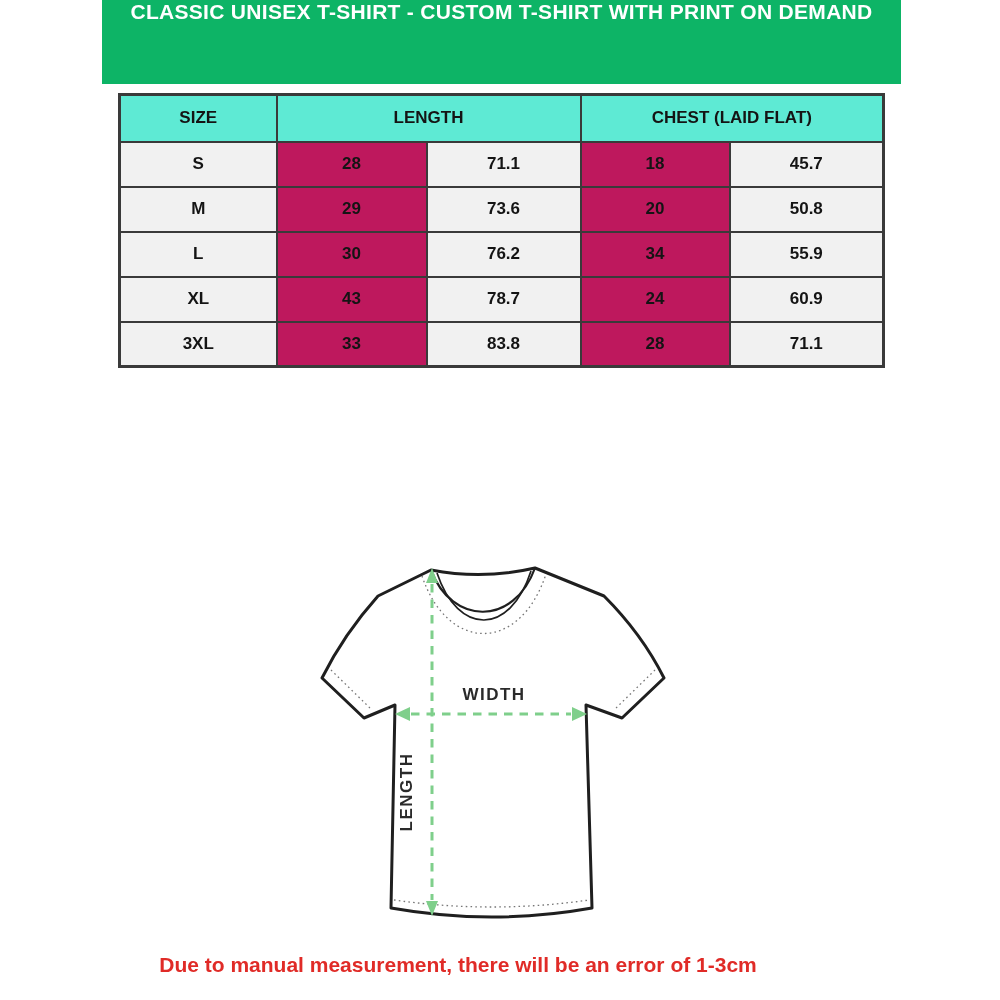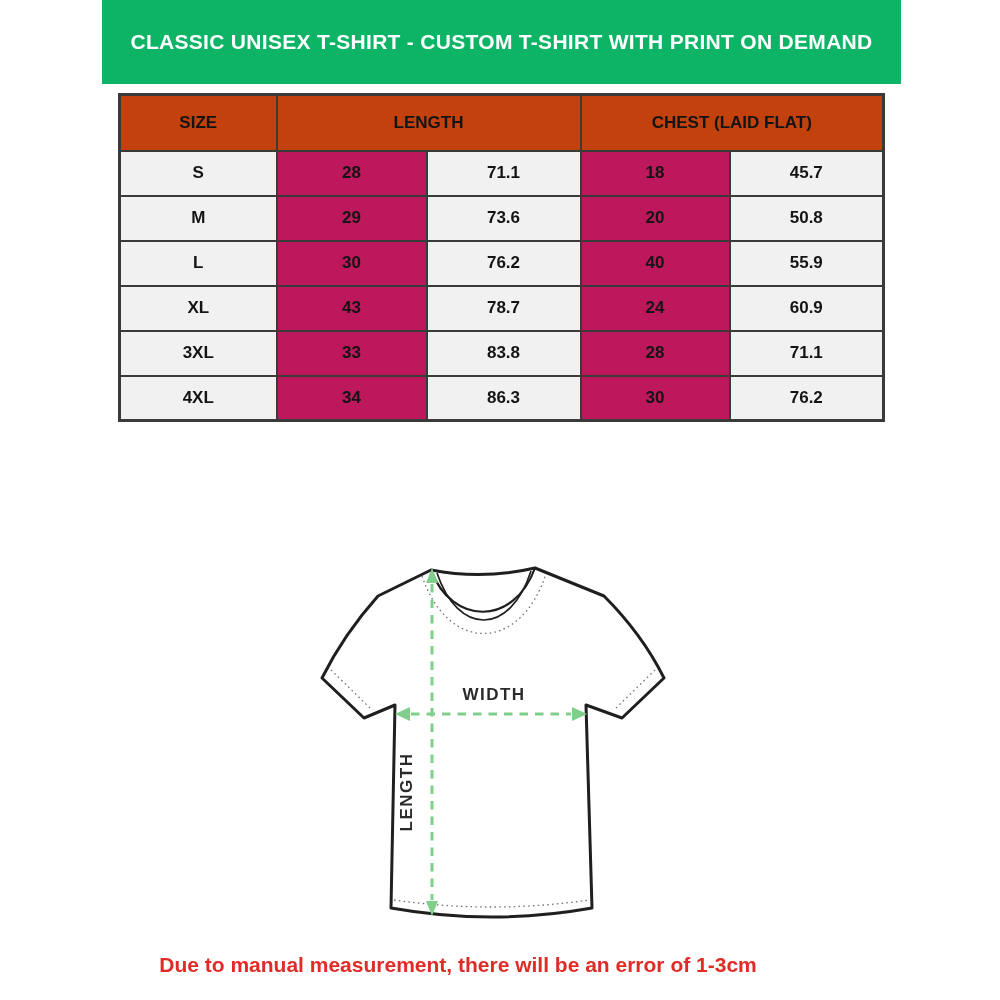--- a/index.html
+++ b/index.html
@@ -2,38 +2,38 @@
 <html><head>
 <meta charset="utf-8">
 <style>
   * { margin:0; padding:0; box-sizing:border-box; }
   html,body { width:1000px; height:1000px; background:#ffffff;
               font-family:"Liberation Sans", sans-serif; position:relative; }
 
   
   .banner{
     position:absolute; left:102px; top:0; width:799px; height:84px;
-    display:flex; align-items:center; justify-content:center;
+    display:flex; justify-content:center;
   }
   .banner h1{
     color:#ffffff; font-size:21px; font-weight:700; letter-spacing:.3px;
     white-space:nowrap; text-align:center;
   }
 
   
   table.size-table{
     position:absolute; left:118px; top:93px; width:764px;
     border-collapse:collapse; table-layout:fixed;
     border:3px solid #3a3a3a;
   }
   .size-table th, .size-table td{
     border:2px solid #3a3a3a; text-align:center; vertical-align:middle;
     font-size:17px; font-weight:700; color:#141414;
   }
-  .size-table thead th{ height:56px; background:#c2410c; }
+  .size-table thead th{ height:47px; background:#5eead4; }
   .size-table tbody th, .size-table tbody td{ height:45px; }
   .cell-gray{ background:#f1f1f1; }
   .cell-white{ background:#be185d; }
 
   
   .diagram{ position:absolute; left:298px; top:548px; width:390px; height:392px; }
   .diagram svg{ width:100%; height:100%; display:block; }
   .outline{ fill:#ffffff; stroke:#1f1f1f; stroke-width:3; stroke-linejoin:round; }
   .collar-line{ fill:none; stroke:#1f1f1f; stroke-width:2.2; }
   .collar-line.thin{ stroke-width:1.7; }
@@ -84,43 +84,36 @@
         <th class="cell-gray">M</th>
         <td class="cell-white">29</td>
         <td class="cell-gray">73.6</td>
         <td class="cell-white">20</td>
         <td class="cell-gray">50.8</td>
       </tr>
       <tr>
         <th class="cell-gray">L</th>
         <td class="cell-white">30</td>
         <td class="cell-gray">76.2</td>
-        <td class="cell-white">40</td>
+        <td class="cell-white">34</td>
         <td class="cell-gray">55.9</td>
       </tr>
       <tr>
         <th class="cell-gray">XL</th>
         <td class="cell-white">43</td>
         <td class="cell-gray">78.7</td>
         <td class="cell-white">24</td>
         <td class="cell-gray">60.9</td>
       </tr>
       <tr>
         <th class="cell-gray">3XL</th>
         <td class="cell-white">33</td>
         <td class="cell-gray">83.8</td>
         <td class="cell-white">28</td>
         <td class="cell-gray">71.1</td>
-      </tr>
-      <tr>
-        <th class="cell-gray">4XL</th>
-        <td class="cell-white">34</td>
-        <td class="cell-gray">86.3</td>
-        <td class="cell-white">30</td>
-        <td class="cell-gray">76.2</td>
       </tr>
     </tbody>
 </table>
 
 <div class="diagram">
   <svg viewBox="0 0 390 392">
 
     <path class="outline" d="M 133,22
          Q 185,32 237,20
          L 306,48

